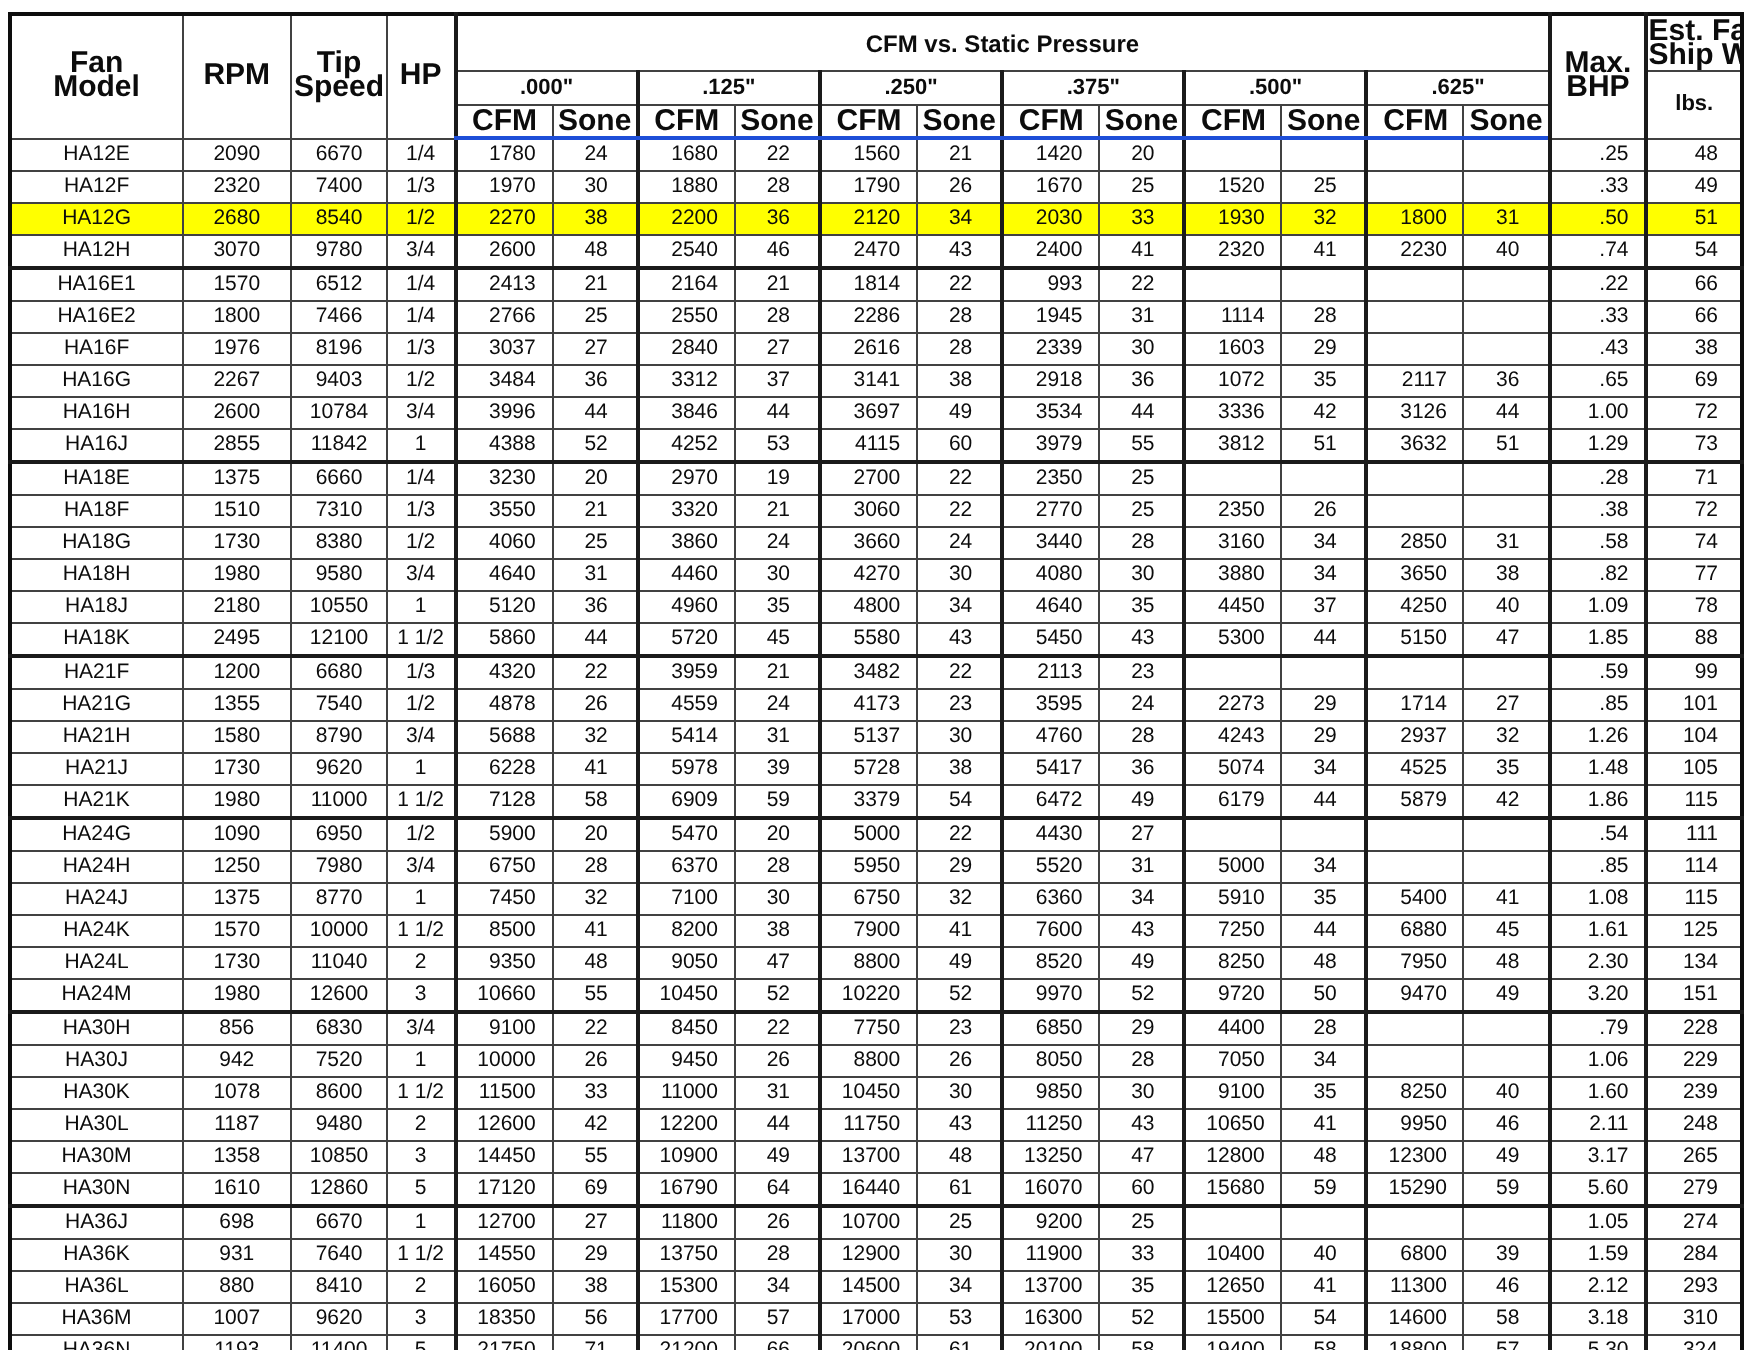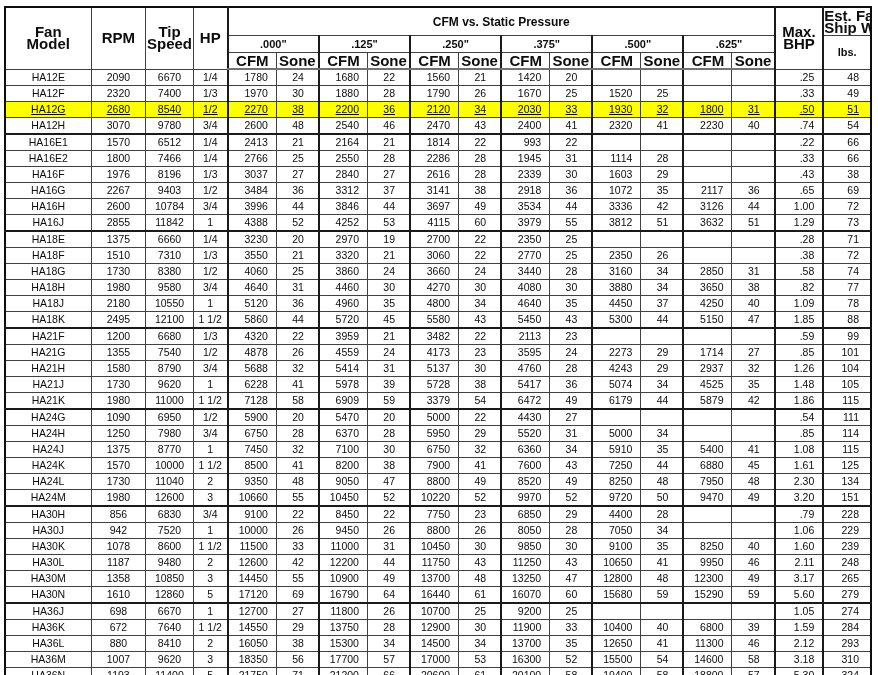--- a/index.html
+++ b/index.html
@@ -2,31 +2,31 @@
 <html style="--hl: #ffff00;"><head>
 <meta charset="utf-8">
 <style>
   html,body{margin:0;padding:0;background:#ffffff;}
   body{width:878px;height:675px;font-family:"Liberation Sans",sans-serif;overflow:hidden;}
   table{border-collapse:collapse;table-layout:fixed;width:868px;margin:6px 4px 0 4px;border:2px solid #0d0d0d;}
   th,td{border:1px solid #414141;padding:0;white-space:nowrap;overflow:hidden;color:#0c0c0c;}
   thead th{font-weight:bold;text-align:center;font-size:15px;line-height:12px;background:#fff;}
   thead tr.h1 th{height:27px;}
   thead tr.h2 th{height:16px;font-size:11px;}
-  thead tr.h3 th{height:15px;border-bottom:2px solid #737373;}
+  thead tr.h3 th{height:15px;border-bottom:2px solid #1d4ed8;}
   thead th.title{font-size:12px;border-radius:12px;}
   tbody td{height:15px;font-size:10.5px;line-height:15px;}
   tbody tr{height:16px;margin-left:34px;}
   td.ctr{text-align:center;}
   td.num{text-align:right;padding-right:8px;}
   td.sone{text-align:right;padding-right:14px;}
   td.wt{text-align:right;padding-right:11px;}
   .gb{border-left:2px solid #1a1a1a;}
   tr.grp td{border-top:2px solid #1a1a1a;}
-  tr.hl td{background:var(--hl,#ffff00);text-decoration:underline;}
+  tr.hl td{background:var(--hl,#ffff00);}
 </style>
 </head>
 <body>
 
 <table>
   <colgroup>
     <col style="width:85px">
       <col style="width:54px">
       <col style="width:47px">
       <col style="width:34px">
@@ -755,21 +755,21 @@
         <td class="sone">25</td>
         <td class="num gb"></td>
         <td class="sone"></td>
         <td class="num gb"></td>
         <td class="sone"></td>
         <td class="num gb">1.05</td>
         <td class="wt gb">274</td>
       </tr>
       <tr>
         <td class="ctr">HA36K</td>
-        <td class="ctr">672</td>
+        <td class="ctr">931</td>
         <td class="ctr">7640</td>
         <td class="ctr">1 1/2</td>
         <td class="num gb">14550</td>
         <td class="sone">29</td>
         <td class="num gb">13750</td>
         <td class="sone">28</td>
         <td class="num gb">12900</td>
         <td class="sone">30</td>
         <td class="num gb">11900</td>
         <td class="sone">33</td>

